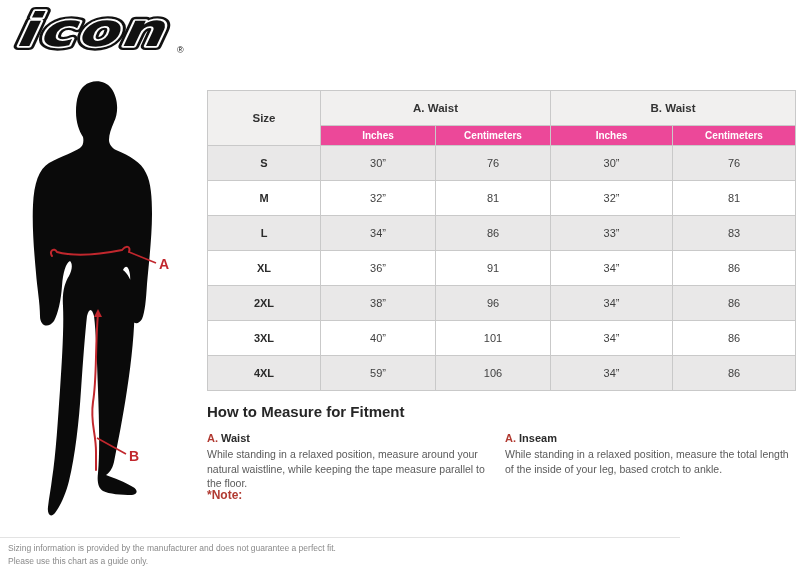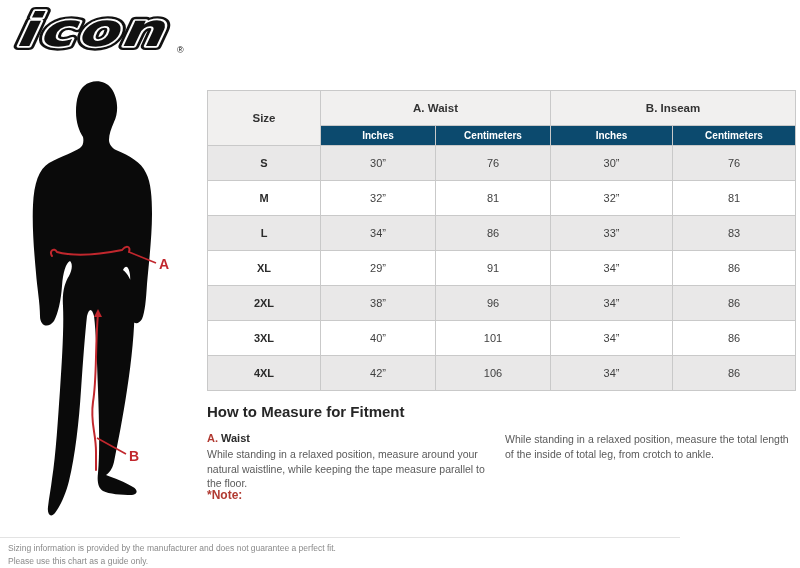--- a/index.html
+++ b/index.html
@@ -12,21 +12,21 @@
   
   .figure { position:absolute; left:10px; top:60px; }
 
   
   .page-title { position:absolute; left:207px; top:61px; font-size:15px; font-weight:bold; color:#262626; letter-spacing:0.2px; }
 
   
   .size-table { position:absolute; left:207px; top:90px; width:588px; border-collapse:collapse; table-layout:fixed; }
   .size-table th, .size-table td { border:1px solid #c9c9c9; text-align:center; vertical-align:middle; }
   .hdr { background:#f1f0ef; color:#333333; font-size:11.5px; font-weight:bold; height:35px; }
-  .subhdr { background:#0c4a6e; color:#ffffff; font-size:10px; font-weight:bold; height:20px;margin-top:44px; }
+  .subhdr { background:#ec4899; color:#ffffff; font-size:10px; font-weight:bold; height:20px;margin-top:44px; }
   .size-table td { height:35px; font-size:11px; color:#3f3f3f; background:#ffffff; }
   .size-table td.size-col { font-weight:bold; color:#2b2b2b; }
   .size-table tr.alt td { background:#e9e8e8; }
 
   
   .sec-head { position:absolute; left:207px; top:403px; font-size:15px; font-weight:bold; color:#262626; }
   .m-col { position:absolute; top:432px; }
   .m-col.waist { left:207px; width:285px; }
   .m-col.inseam { left:505px; width:292px; }
   .m-label { font-size:11px; font-weight:bold; color:#2b2b2b; margin-bottom:3px; }
@@ -115,21 +115,21 @@
       <col style="width:113px">
         <col style="width:115px">
         <col style="width:115px">
         <col style="width:122px">
         <col style="width:123px">
     </colgroup>
     <thead>
       <tr>
         <th class="hdr" rowspan="2">Size</th>
         <th class="hdr" colspan="2">A. Waist</th>
-        <th class="hdr" colspan="2">B. Inseam</th>
+        <th class="hdr" colspan="2">B. Waist</th>
       </tr>
       <tr>
         <th class="subhdr">Inches</th>
         <th class="subhdr">Centimeters</th>
         <th class="subhdr">Inches</th>
         <th class="subhdr">Centimeters</th>
       </tr>
     </thead>
     <tbody>
       <tr class="alt">
@@ -148,60 +148,63 @@
       </tr>
       <tr class="alt">
         <td class="size-col">L</td>
         <td>34”</td>
         <td>86</td>
         <td>33”</td>
         <td>83</td>
       </tr>
       <tr>
         <td class="size-col">XL</td>
-        <td>29”</td>
+        <td>36”</td>
         <td>91</td>
         <td>34”</td>
         <td>86</td>
       </tr>
       <tr class="alt">
         <td class="size-col">2XL</td>
         <td>38”</td>
         <td>96</td>
         <td>34”</td>
         <td>86</td>
       </tr>
       <tr>
         <td class="size-col">3XL</td>
         <td>40”</td>
         <td>101</td>
         <td>34”</td>
         <td>86</td>
       </tr>
       <tr class="alt">
         <td class="size-col">4XL</td>
-        <td>42”</td>
+        <td>59”</td>
         <td>106</td>
         <td>34”</td>
         <td>86</td>
       </tr>
     </tbody>
   </table>
 
   <div class="sec-head">How to Measure for Fitment</div>
 
   <div class="m-col waist">
     <div class="m-label">
       <span class="red">A.</span><span>Waist</span>
     </div>
     <div class="m-text">While standing in a relaxed position, measure around your natural waistline, while keeping the tape measure parallel to the floor.</div>
   </div>
 
   <div class="m-col inseam">
-    <div class="m-text">While standing in a relaxed position, measure the total length of the inside of total leg, from crotch to ankle.</div>
+    <div class="m-label">
+      <span class="red">A.</span><span>Inseam</span>
+    </div>
+    <div class="m-text">While standing in a relaxed position, measure the total length of the inside of your leg, based crotch to ankle.</div>
   </div>
 
   <div class="note">
     <div class="note-label">*Note:</div>
   </div>
 
   <div class="footer">
     <div>Sizing information is provided by the manufacturer and does not guarantee a perfect fit.</div>
     <div>Please use this chart as a guide only.</div>
   </div>

